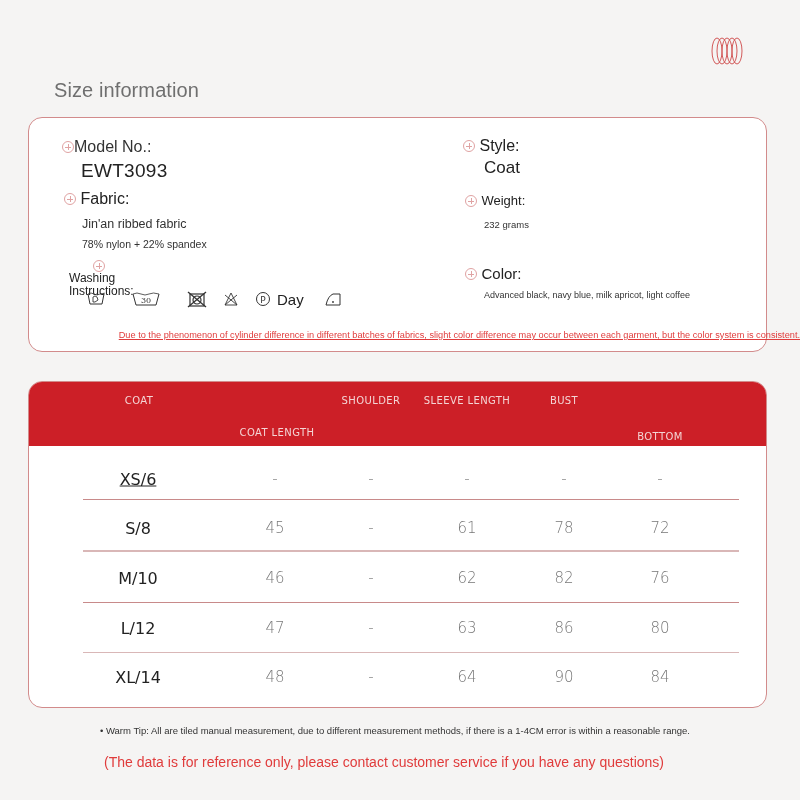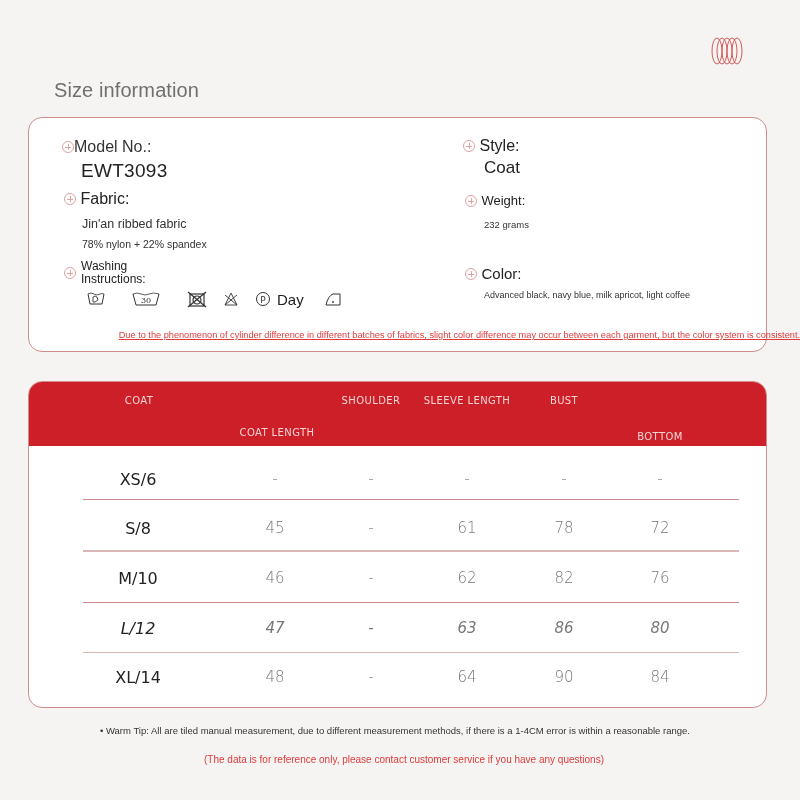--- a/index.html
+++ b/index.html
@@ -35,21 +35,21 @@
     .table-header { position: absolute; left: 0; top: 0; width: 100%; height: 64px; background: #cc1f27; }
     .th { position: absolute; top: 13px; font-size: 10px; color: #f4d5d5; text-transform: uppercase; letter-spacing: 0.4px; font-family: "DejaVu Sans", sans-serif; transform: translateX(-50%); white-space: nowrap; }
 
     .row { position: absolute; left: 0; width: 100%; height: 50px; }
     .cell { position: absolute; top: 50%; transform: translate(-50%, -50%); font-family: "DejaVu Sans", sans-serif; white-space: nowrap; }
     .size-cell { font-size: 16px; color: #222; }
     .num-cell { font-size: 15px; color: #777; font-weight: 300; }
     .row-line { position: absolute; left: 54px; width: 656px; height: 1px; background: #c88a8a; }
 
     .tip { position: absolute; left: 100px; width: 600px; top: 725px; font-size: 9.5px; color: #333; line-height: 12px; }
-    .tip-red { position: absolute; left: 104px; width: 600px; top: 754px; text-align: center; font-size: 10px; color: #e03b3b; }
+    .tip-red { position: absolute; left: 84px; width: 600px; top: 754px; text-align: center; font-size: 14px; color: #e03b3b; }
   </style>
 </head>
 <body>
 
 <svg class="spring-icon" viewBox="0 0 34 30">
   <g fill="none" stroke="#d35a5a" stroke-width="1">
     <ellipse cx="6" cy="15" rx="5" ry="13"></ellipse>
     <ellipse cx="11" cy="15" rx="5" ry="13"></ellipse>
     <ellipse cx="16" cy="15" rx="5" ry="13"></ellipse>
     <ellipse cx="21" cy="15" rx="5" ry="13"></ellipse>
@@ -66,21 +66,21 @@
 </div>
 <div class="field val-xl" style="left:81px; top:160px;">EWT3093</div>
 
 <div class="field" style="left:64px; top:189px;">
   <span class="plus-icon"></span>
   <span class="lbl-lg" style="vertical-align:middle;">Fabric:</span>
 </div>
 <div class="field val-md" style="left:82px; top:217px;">Jin'an ribbed fabric</div>
 <div class="field val-sm" style="left:82px; top:238px;">78% nylon + 22% spandex</div>
 
-<div class="field" style="left:64px; top:260px; display:flex; align-items:center;">
+<div class="field" style="left:64px; top:260px; display:flex; align-items:center;flex-direction:column;">
   <span class="plus-icon"></span>
   <span style="display:inline-block; margin-left:5px; font-size:12px; line-height:13px; color:#222;">
     <span>Washing</span><br>
     <span>Instructions:</span>
   </span>
 </div>
 
 <div class="wash-icons">
   <svg class="wi" width="20" height="16" viewBox="0 0 20 16" style="margin-right:26px;">
     <path d="M2 3 L4 13 L16 13 L18 3" fill="none" stroke="#333" stroke-width="1"></path>
@@ -138,21 +138,21 @@
   <div class="table-header">
     <span class="th" style="left:110px;">COAT</span>
     <span class="th" style="left:248px;margin-top:32px;">COAT LENGTH</span>
     <span class="th" style="left:342px;">SHOULDER</span>
     <span class="th" style="left:438px;">SLEEVE LENGTH</span>
     <span class="th" style="left:535px;">BUST</span>
     <span class="th" style="left:631px;margin-top:36px;">BOTTOM</span>
   </div>
 
   <div class="row" style="top:72px;">
-    <span class="cell size-cell" style="left:109px;">XS/6</span>
+    <span class="cell size-cell" style="left:109px;text-decoration:underline;">XS/6</span>
     <span class="cell num-cell" style="left:246px;">-</span>
     <span class="cell num-cell" style="left:342px;">-</span>
     <span class="cell num-cell" style="left:438px;">-</span>
     <span class="cell num-cell" style="left:535px;">-</span>
     <span class="cell num-cell" style="left:631px;">-</span>
   </div>
   <div class="row-line" style="top:117px;"></div>
 
   <div class="row" style="top:121px;">
     <span class="cell size-cell" style="left:109px;">S/8</span>
@@ -167,21 +167,21 @@
   <div class="row" style="top:171px;">
     <span class="cell size-cell" style="left:109px;">M/10</span>
     <span class="cell num-cell" style="left:246px;">46</span>
     <span class="cell num-cell" style="left:342px;">-</span>
     <span class="cell num-cell" style="left:438px;">62</span>
     <span class="cell num-cell" style="left:535px;">82</span>
     <span class="cell num-cell" style="left:631px;">76</span>
   </div>
   <div class="row-line" style="top:220px;"></div>
 
-  <div class="row" style="top:221px;font-style:italic;">
+  <div class="row" style="top:221px;">
     <span class="cell size-cell" style="left:109px;">L/12</span>
     <span class="cell num-cell" style="left:246px;">47</span>
     <span class="cell num-cell" style="left:342px;">-</span>
     <span class="cell num-cell" style="left:438px;">63</span>
     <span class="cell num-cell" style="left:535px;">86</span>
     <span class="cell num-cell" style="left:631px;">80</span>
   </div>
   <div class="row-line" style="top:270px; background:#d9b7b7;"></div>
 
   <div class="row" style="top:270px;">

